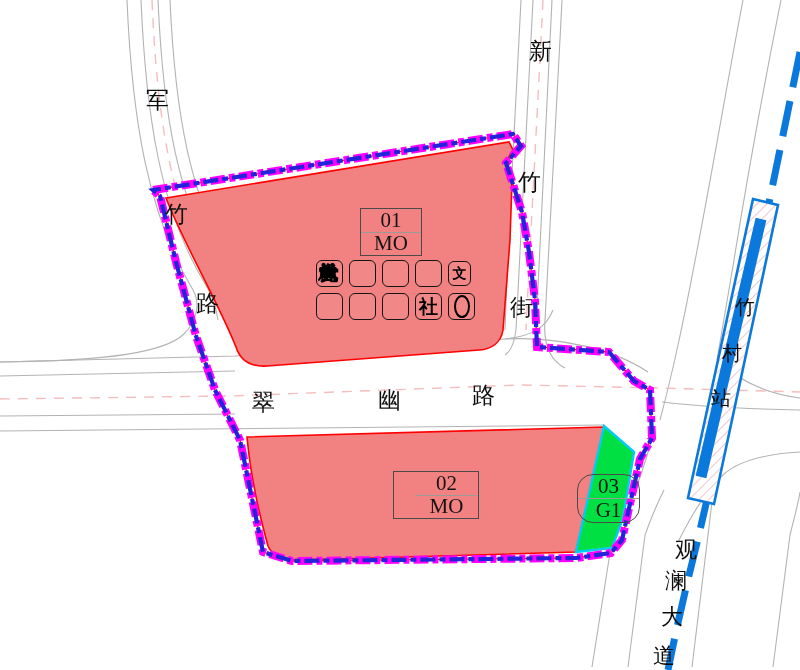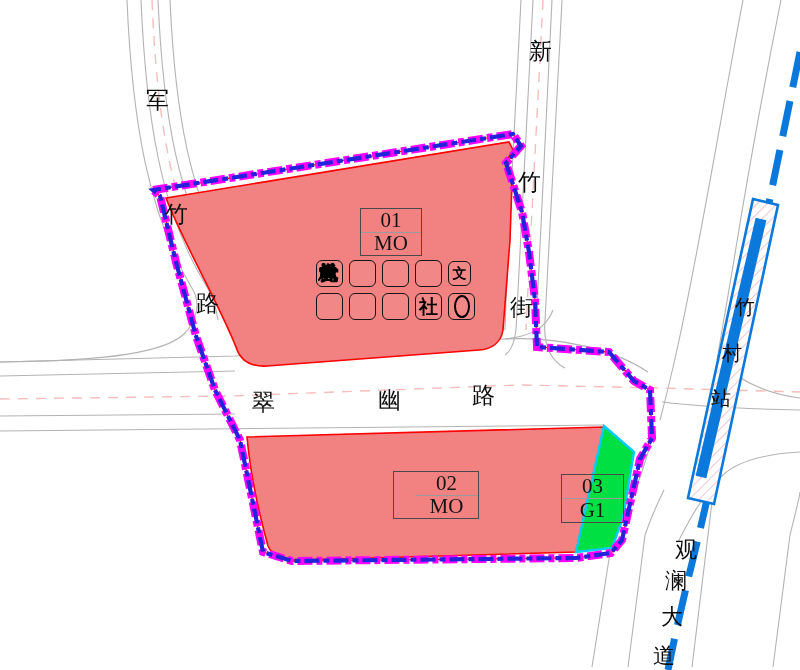--- a/index.html
+++ b/index.html
@@ -123,21 +123,21 @@
   <div class="char-label ave" style="left:653px;top:645px;">道</div>
 
   <div class="zone-label" style="left:360px;top:208px;width:60px;height:46px;">
     <div>01</div>
     <div>MO</div>
   </div>
   <div class="zone-label" style="left:393px;top:471px;width:63px;height:46px;padding-left:21px;">
     <div>02</div>
     <div>MO</div>
   </div>
-  <div class="zone-label" style="left:561px;top:474px;width:61px;height:47px;">
+  <div class="zone-label" style="left:577px;top:474px;width:61px;height:47px;border-radius:16px;">
     <div>03</div>
     <div>G1</div>
   </div>
 
   <div class="icon-grid">
     <div class="icon-row">
       <div class="fic">
         <span>党</span>
       </div>
       <div class="fic">

